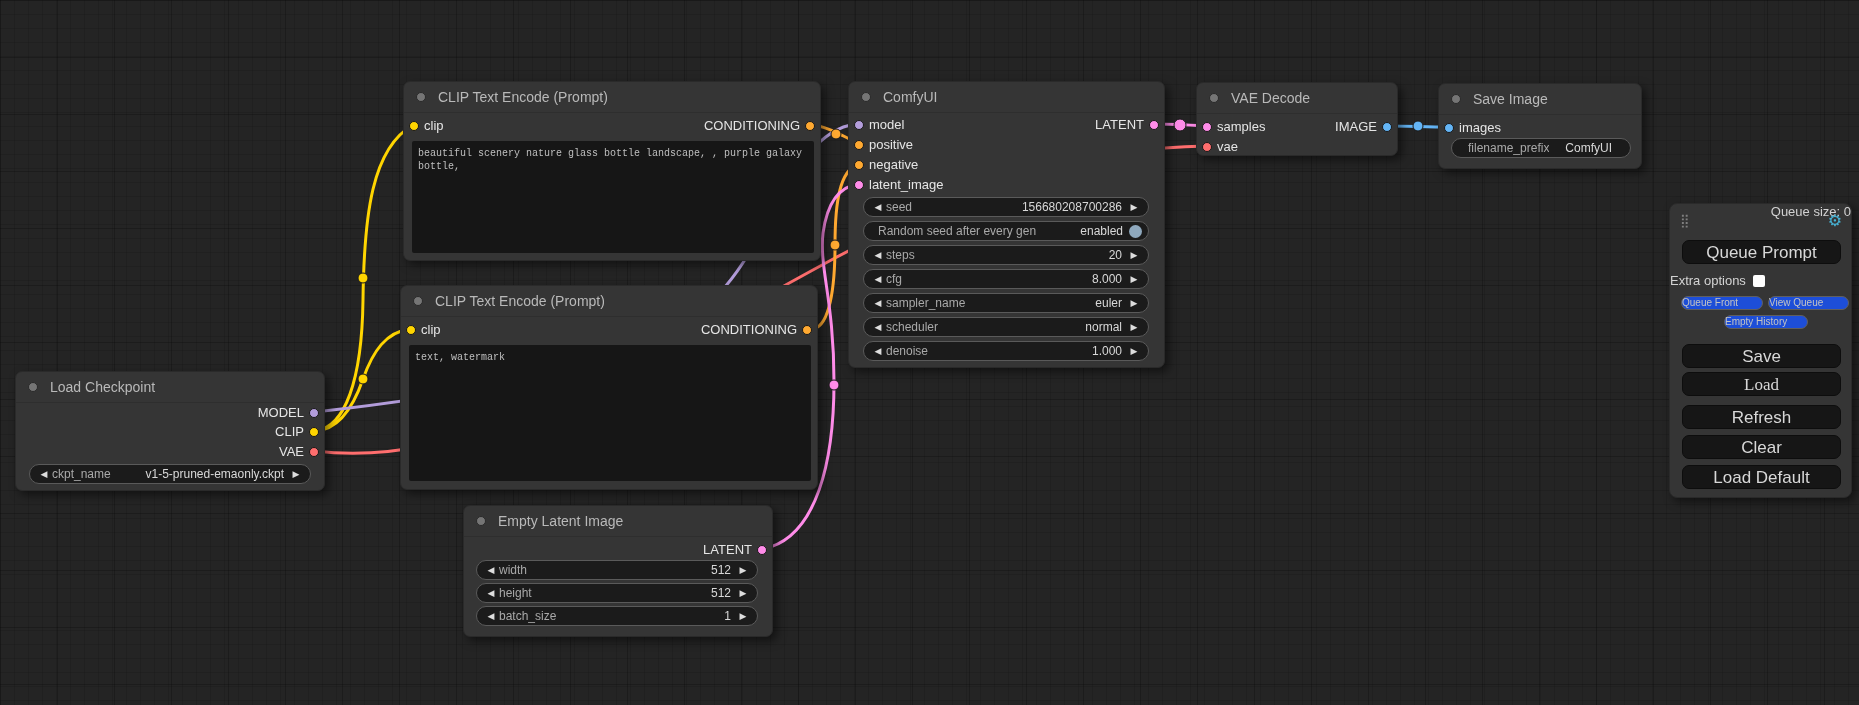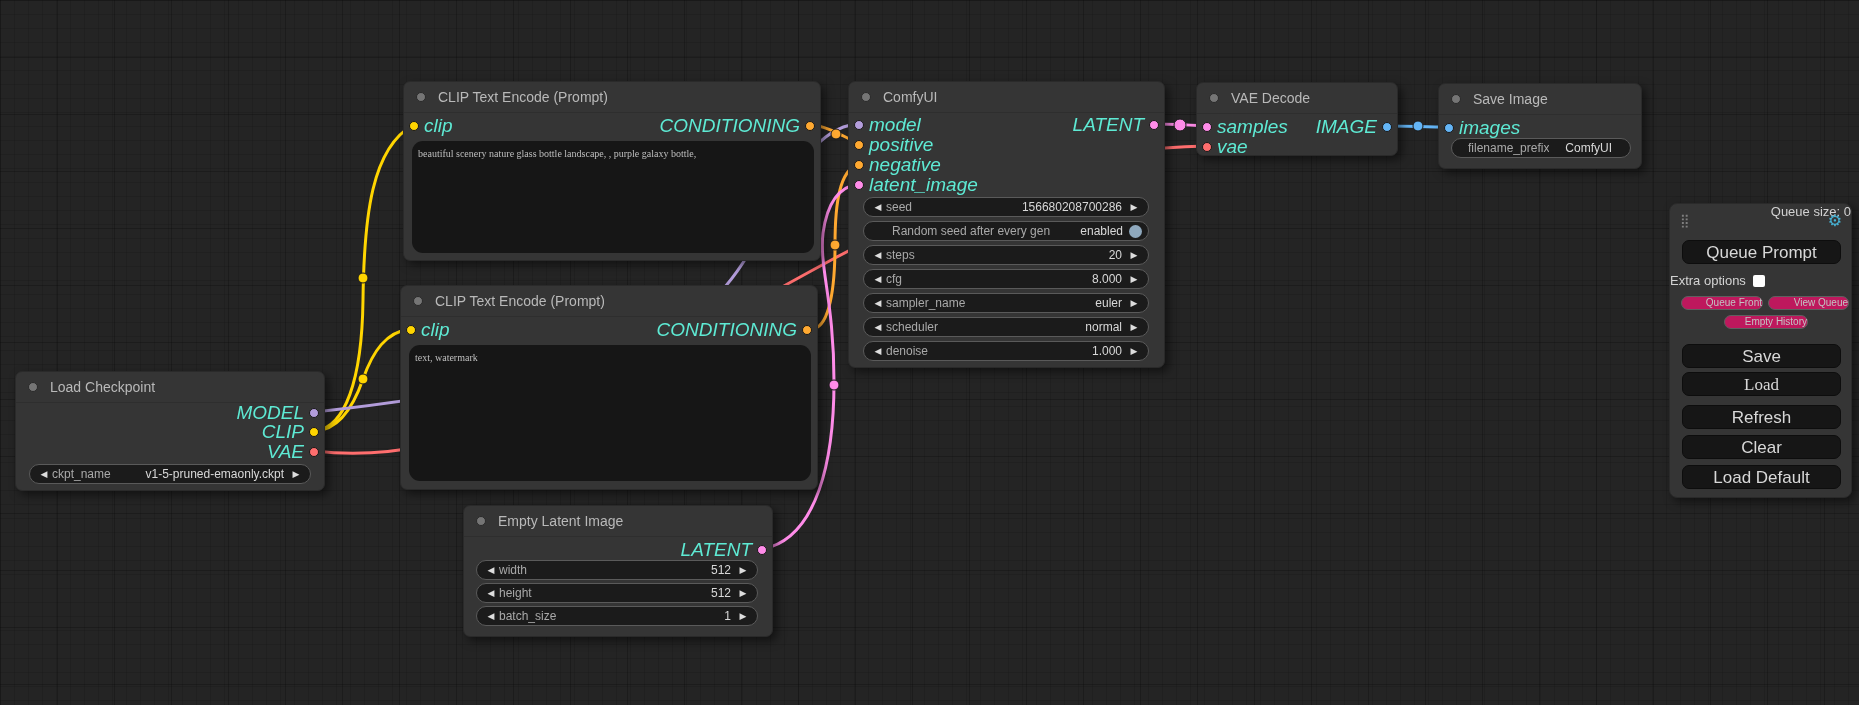--- a/index.html
+++ b/index.html
@@ -13,52 +13,52 @@
     background-size:57px 57px,57px 57px,14px 14px,14px 14px;
     font-family:"Liberation Sans",sans-serif;}
   svg.wires{position:absolute;left:0;top:0;z-index:1;}
   .node{position:absolute;z-index:2;background:#353535;border:1px solid #2a2a2a;
     border-radius:7px;box-shadow:4px 4px 10px rgba(0,0,0,.5);box-sizing:border-box;}
   .ntitle{position:absolute;left:0;right:0;top:0;height:30px;line-height:30px;
     color:#b9b9b9;font-size:14px;padding-left:34px;border-bottom:1px solid #2e2e2e;
     white-space:nowrap;overflow:hidden;}
   .cdot{position:absolute;left:12px;top:10px;width:10px;height:10px;border-radius:50%;
     background:#757575;border:1px solid #2a2a2a;box-sizing:border-box;}
-  .srow{position:absolute;height:20px;line-height:20px;font-size:19px;color:#5eead4;white-space:nowrap;font-style:italic;}
+  .srow{position:absolute;height:20px;line-height:20px;font-size:13px;color:#e5e5e5;white-space:nowrap;}
   .sdot{position:absolute;top:5px;width:10px;height:10px;border-radius:50%;border:1px solid #191919;box-sizing:border-box;}
   .in .sdot{left:5px;} .in .slabel{margin-left:20px;}
   .out{right:0;text-align:right;} .out .sdot{right:5px;} .out .slabel{margin-right:20px;}
   .c-model{background:#B39DDB;} .c-clip{background:#FFD500;} .c-vae{background:#FF6E6E;}
   .c-cond{background:#FFA931;} .c-latent{background:#FF8CE9;} .c-image{background:#64B5F6;}
   .pill{position:absolute;height:20px;background:#1b1b1b;border:1px solid #5a5a5a;
     border-radius:11px;display:flex;align-items:center;font-size:12px;color:#c8c8c8;
     box-sizing:border-box;padding:0 6px;}
   .pill .arr{width:16px;text-align:center;color:#ddd;font-size:9px;flex:0 0 auto;cursor:pointer;}
   .pill .lbl{color:#a9a9a9;overflow:hidden;white-space:nowrap;}
   .pill .val{margin-left:auto;color:#d8d8d8;white-space:nowrap;padding:0 4px;}
   .toggle{flex:0 0 auto;width:13px;height:13px;border-radius:50%;background:#8EA8BD;margin-left:2px;}
-  .promptbox{position:absolute;background:#161616;border-radius:11px;color:#bfbfbf;
-    font-family:Liberation Serif, serif;font-size:10px;line-height:13px;
+  .promptbox{position:absolute;background:#161616;border-radius:2px;color:#bfbfbf;
+    font-family:Liberation Mono, monospace;font-size:10px;line-height:13px;
     padding:6px;box-sizing:border-box;overflow:hidden;white-space:pre-wrap;cursor:text;}
   
   .menu{position:absolute;left:1669px;top:203px;width:183px;height:295px;z-index:3;
     background:#353535;border:1px solid #2a2a2a;border-radius:8px;
     box-shadow:4px 4px 10px rgba(0,0,0,.5);box-sizing:border-box;}
   .mhandle{position:absolute;left:10px;top:9px;color:#7f7f7f;font-size:13px;cursor:grab;}
   .mtitle{position:absolute;left:0;right:0;top:0;text-align:right;color:#d2d2d2;font-size:13px;}
   .mgear{position:absolute;right:9px;top:7px;color:#47B2D4;font-size:16px;cursor:pointer;}
   .bigbtn{position:absolute;left:12px;width:159px;height:24px;background:#161616;
     border:1px solid #0d0d0d;border-radius:7px;color:#d8d8d8;font-size:17px;
     text-align:center;line-height:23px;cursor:pointer;box-sizing:border-box;
     font-family:"Liberation Sans",sans-serif;}
   .xrow{position:absolute;left:0;right:0;top:69px;display:flex;justify-content:flex-start;
     align-items:center;gap:7px;color:#d4d4d4;font-size:13px;}
   .chk{width:12px;height:12px;background:#ffffff;border-radius:2px;cursor:pointer;}
-  .smallbtn{position:absolute;height:14px;background:#be185d;border:1px solid #5f5f5f;
-    border-radius:8px;color:#c3c3c3;font-size:10px;text-align:right;line-height:12px;
+  .smallbtn{position:absolute;height:14px;background:#1d4ed8;border:1px solid #5f5f5f;
+    border-radius:8px;color:#c3c3c3;font-size:10px;text-align:left;line-height:12px;
     cursor:pointer;box-sizing:border-box;}
 </style>
 </head>
 <body>
 
 <div class="canvas">
 
   <svg class="wires" width="1859" height="705" viewBox="0 0 1859 705">
     <g fill="none" stroke-width="3" stroke-linecap="round">
       <path d="M 315 431 C 345 428 362 380 363 300 C 364 215 372 148 413 125" stroke="#FFD500"></path>
@@ -155,21 +155,21 @@
     <div class="srow in" style="top:93px;left:0;"><span class="sdot c-latent"></span><span class="slabel">latent_image</span></div>
     <div class="srow out" style="top:33px;"><span class="slabel">LATENT</span><span class="sdot c-latent"></span></div>
 
     <div class="pill" style="left:14px;right:15px;top:115px;">
       <span class="arr">◀</span>
       <span class="lbl">seed</span>
       <span class="val">156680208700286</span>
       <span class="arr">▶</span>
     </div>
     <div class="pill" style="left:14px;right:15px;top:139px;">
-      <span class="lbl" style="margin-left:22px;">Random seed after every gen</span>
+      <span class="lbl" style="margin-left:8px;">Random seed after every gen</span>
       <span class="val">enabled</span>
       <span class="toggle"></span>
     </div>
     <div class="pill" style="left:14px;right:15px;top:163px;">
       <span class="arr">◀</span>
       <span class="lbl">steps</span>
       <span class="val">20</span>
       <span class="arr">▶</span>
     </div>
     <div class="pill" style="left:14px;right:15px;top:187px;">

